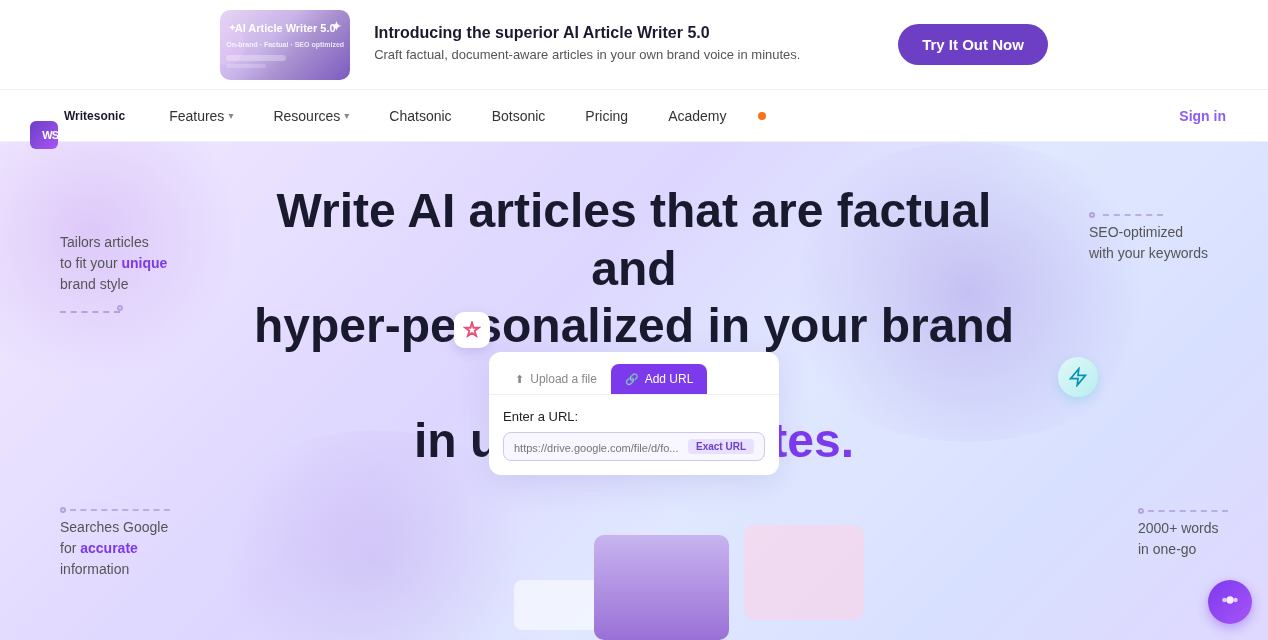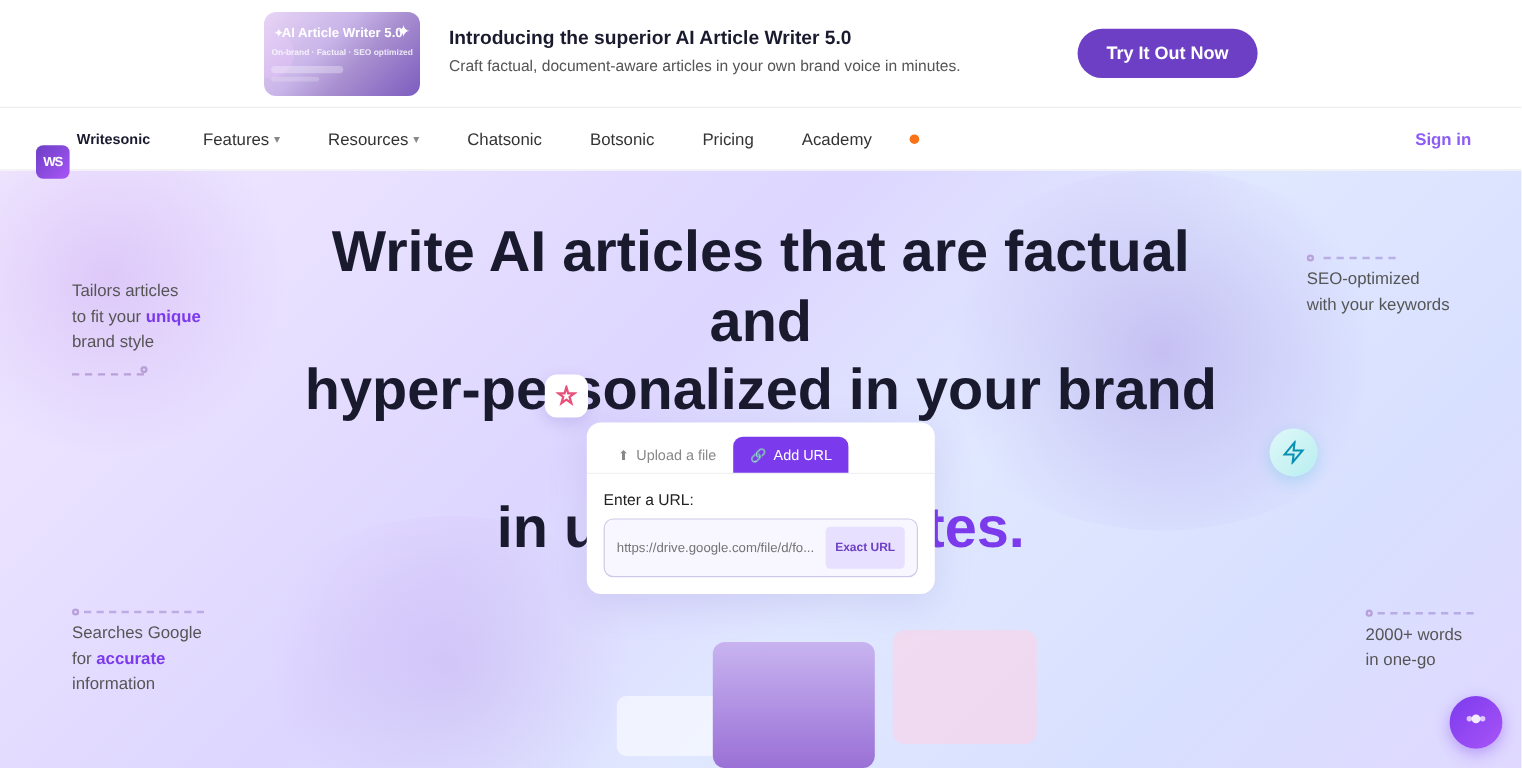--- a/index.html
+++ b/index.html
@@ -80,21 +80,21 @@
       margin-right: 32px;
       text-decoration: none;
     }
     .logo-icon {
       width: 28px;
       height: 28px;
       background: linear-gradient(135deg, #6c3fc5, #a855f7);
       border-radius: 6px;
       display: flex;
       align-items: center;
-      justify-content: center;
+      justify-content: flex-end;
       color: white;
       font-size: 14px;
       font-weight: 700;
       margin-top: 39px;
     }
     .logo-text { font-size: 12px; font-weight: 700; color: #1a1a2e; }
     .nav-links { display: flex; align-items: center; gap: 16px; flex: 1; }
     .nav-item {
       display: flex;
       align-items: center;
@@ -255,40 +255,40 @@
       cursor: pointer;
     }
     .ui-tab.active {
       background: #7c3aed;
       color: white;
     }
     .ui-card-body { padding: 14px; }
     .url-label { font-size: 13px; font-weight: 400; color: #222; margin-bottom: 8px; }
     .url-input-row {
       display: flex;
-      align-items: center;
+      align-items: flex-end;
       gap: 6px;
       border: 1px solid #d0c8e8;
       border-radius: 8px;
       padding: 6px 10px;
       background: #f8f7ff;
     }
     .url-input {
       flex: 1;
       font-size: 11px;
       color: #666;
       background: none;
       border: none;
       outline: none;
     }
     .exact-url-btn {
       background: #e8e0ff;
       color: #6c3fc5;
       border: none;
-      padding: 12px 8px;
+      padding: 2px 8px;
       border-radius: 4px;
       font-size: 10px;
       font-weight: 600;
       cursor: pointer;
       white-space: nowrap;
     }
 
     
     .floating-icon-top {
       position: absolute;

